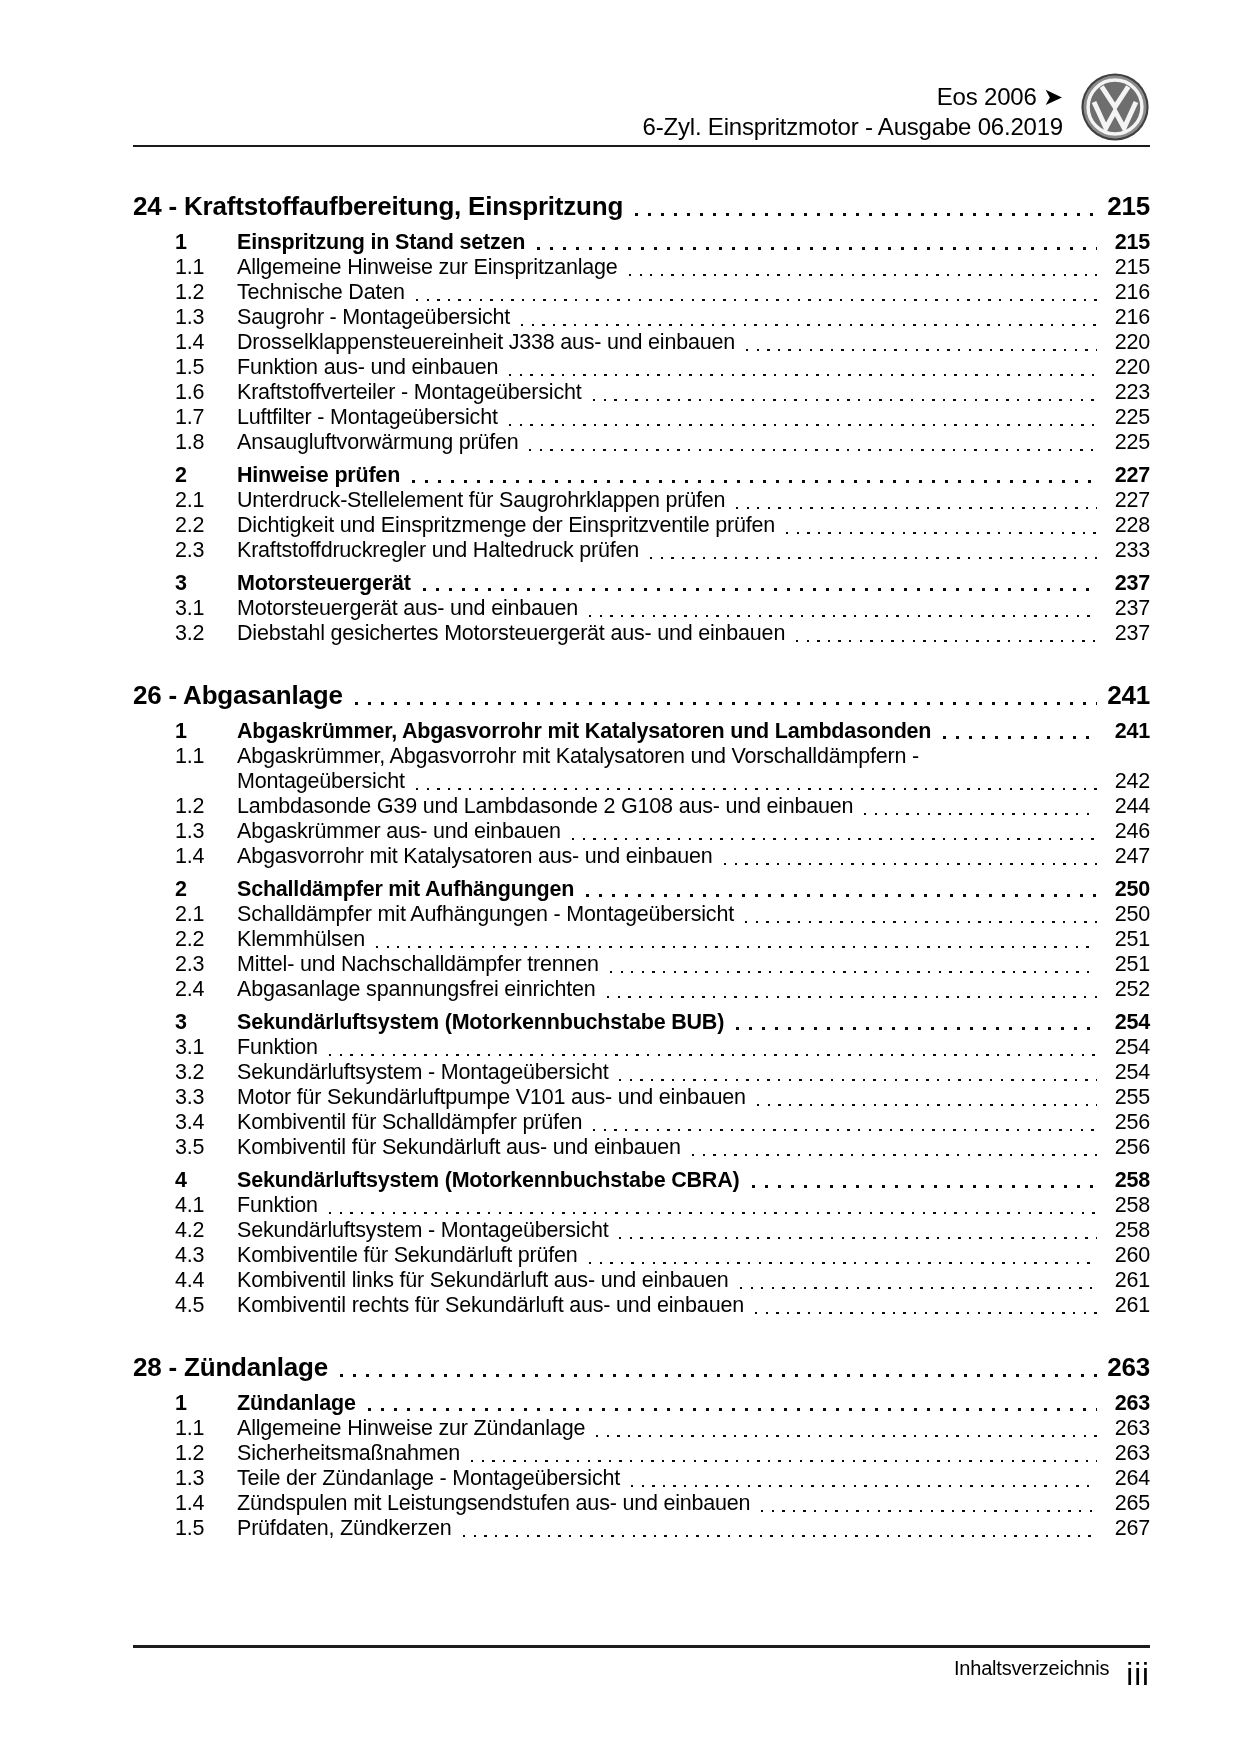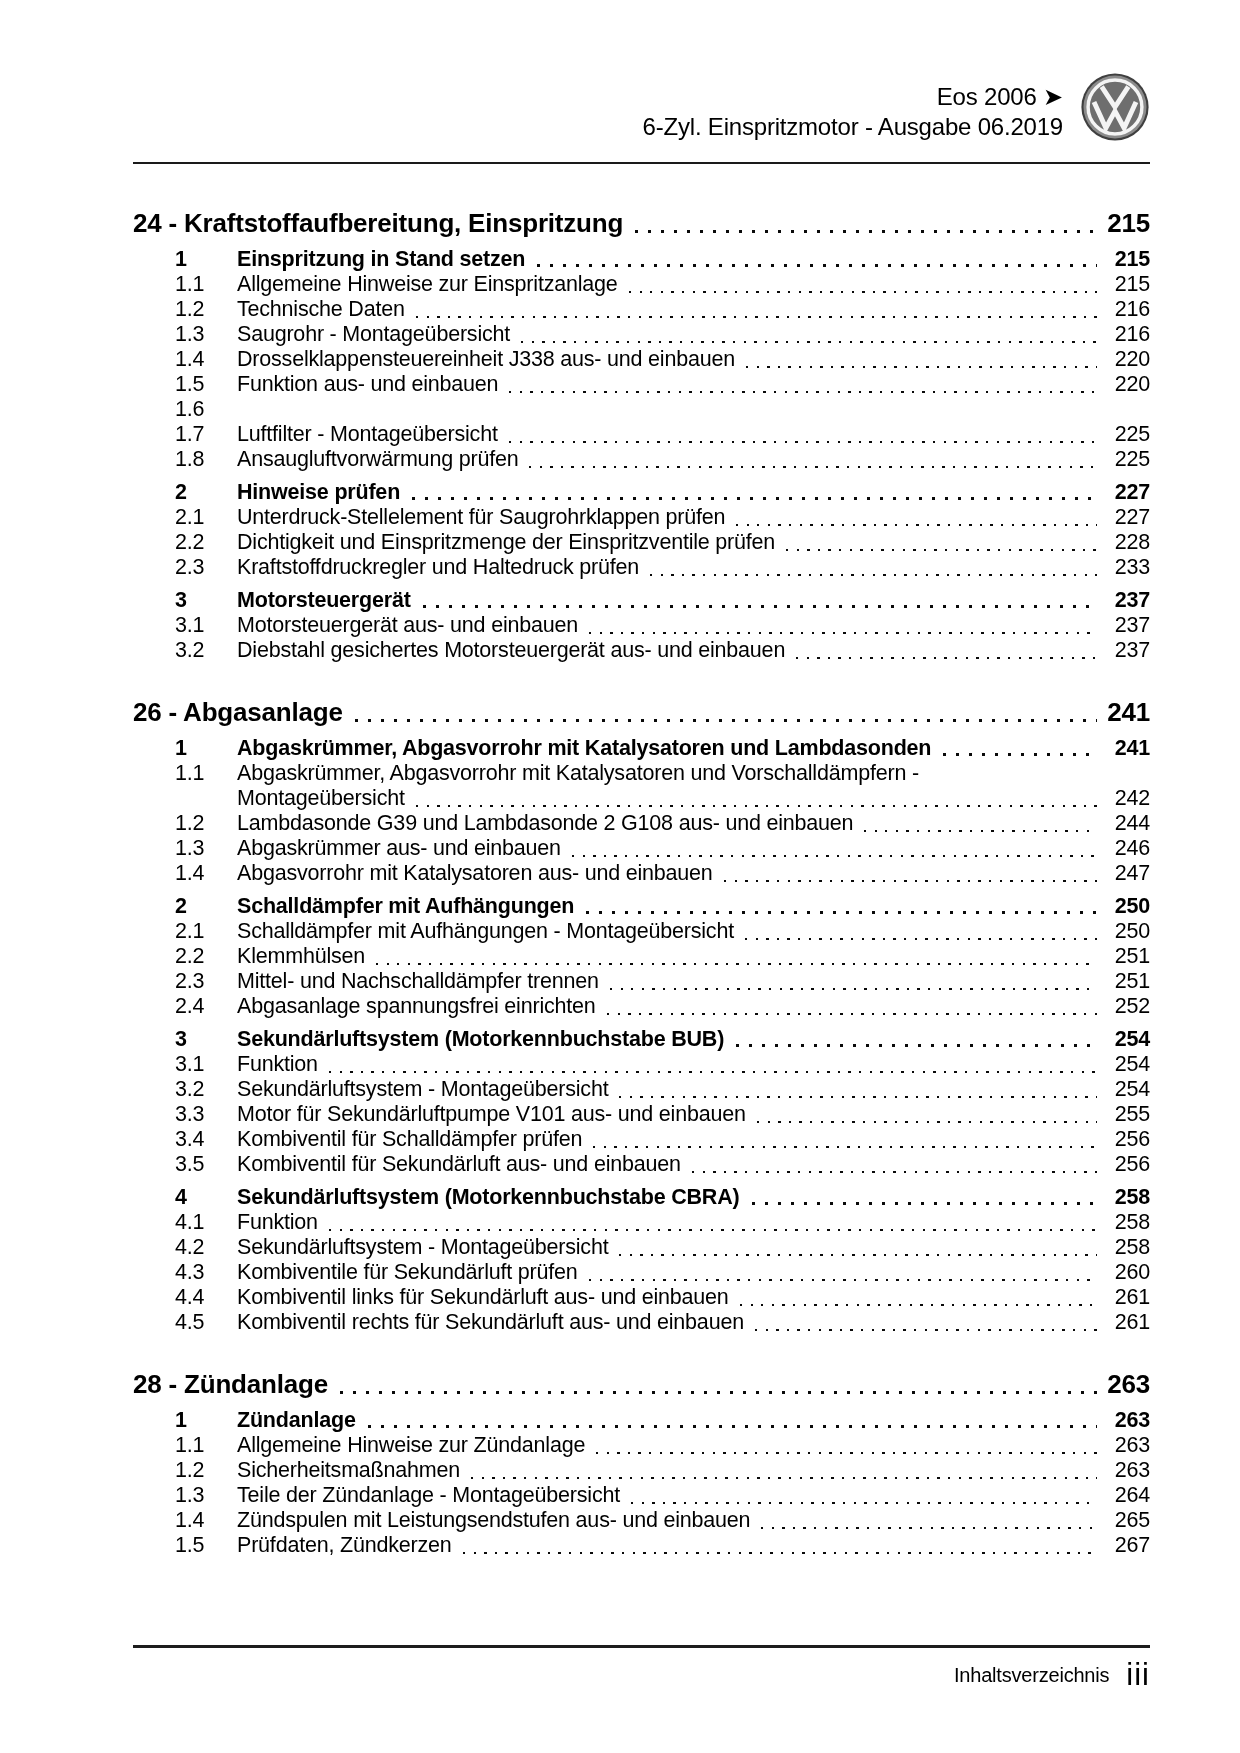--- a/index.html
+++ b/index.html
@@ -15,21 +15,21 @@
   .page { position: absolute; inset: 0; }
 
   
   .header {
     margin: 0 90px 0 133px;
     padding-top: 72px;
     display: flex;
     justify-content: flex-end;
     align-items: flex-end;
     border-bottom: 2px solid #1a1a1a;
-    padding-bottom: 20px;
+    padding-bottom: 3px;
   }
   .header-text {
     text-align: right;
     font-size: 24px;
     line-height: 30px;
     letter-spacing: -0.2px;
   }
   .logo-wrap { margin-left: 17px; line-height: 0; }
 
   
@@ -77,21 +77,21 @@
   
   .footer {
     position: absolute;
     left: 133px; right: 90px;
     top: 1645px;
     border-top: 3px solid #1c1c1c;
   }
   .footer-row {
     display: flex;
     justify-content: flex-end;
-    align-items: center;
+    align-items: flex-start;
     gap: 17px;
     padding-top: 9px;
   }
   .footer-label { font-size: 20px; letter-spacing: -0.2px; }
   .footer-page { font-size: 31px; font-weight: normal; letter-spacing: 1px; }
 </style>
 </head>
 <body>
 
 <div class="page">
@@ -175,20 +175,27 @@
           <div class="content">
             <div class="cline">
               <span>Funktion aus- und einbauen</span>
               <span class="leader leader-sm"></span>
               <span class="page-num">220</span>
             </div>
           </div>
         </div>
         <div class="row entry">
           <span class="num">1.6</span>
+          <div class="content">
+            <div class="cline">
+              <span>Kraftstoffverteiler - Montageübersicht</span>
+              <span class="leader leader-sm"></span>
+              <span class="page-num">223</span>
+            </div>
+          </div>
         </div>
         <div class="row entry">
           <span class="num">1.7</span>
           <div class="content">
             <div class="cline">
               <span>Luftfilter - Montageübersicht</span>
               <span class="leader leader-sm"></span>
               <span class="page-num">225</span>
             </div>
           </div>

